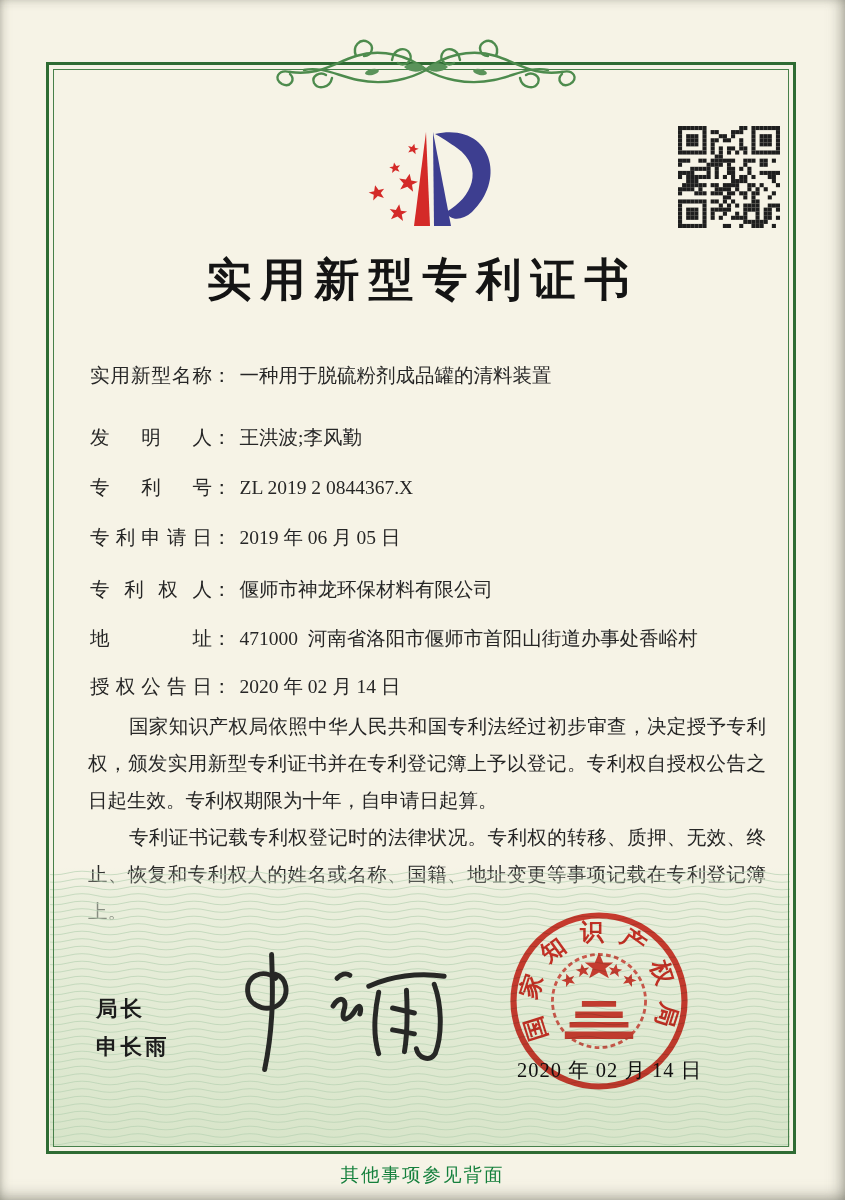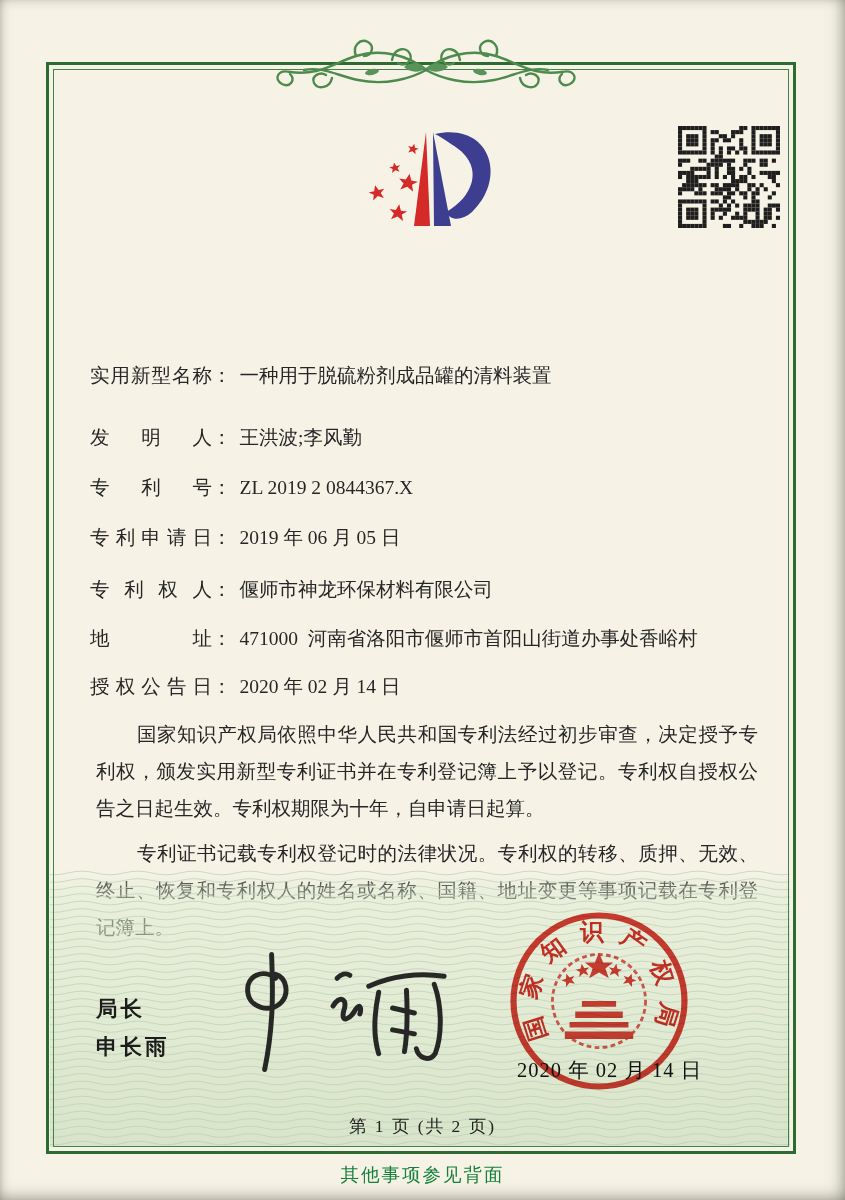--- a/index.html
+++ b/index.html
@@ -25,21 +25,21 @@
   
   .fields{position:absolute;left:90px;right:60px;top:0;font-size:19.5px;color:#262626;}
   .frow{position:absolute;left:0;white-space:nowrap;}
   .flabel{display:inline-block;width:122px;text-align:justify;text-align-last:justify;vertical-align:top;}
   .colon{margin-right:8px;}
   .val{white-space:pre-wrap;}
   .grant2{position:absolute;left:336px;top:0;}
   
   .paras{position:absolute;left:88px;width:678px;top:708px;font-size:19.5px;line-height:37px;
          text-align:justify;color:#262626;}
-  .paras p{margin:8px;text-indent:2.1em;}
+  .paras p{margin:0;text-indent:2.1em;}
   
   .waveband{position:absolute;left:50px;top:868px;width:740px;height:279px;z-index:1;
      background:linear-gradient(180deg,rgba(223,234,211,0) 0%,rgba(223,234,211,.5) 10%,
                 rgba(218,231,205,.65) 45%,rgba(208,225,194,.8) 100%);}
   .waveband svg{position:absolute;inset:0;}
   .commissioner{position:absolute;left:96px;z-index:3;font-size:21.5px;font-weight:600;
                 letter-spacing:3px;color:#1c1c1c;}
   .sig{position:absolute;left:222px;top:948px;width:238px;height:128px;z-index:3;}
   .seal{position:absolute;left:504px;top:906px;width:190px;height:190px;z-index:2;
         mix-blend-mode:multiply;opacity:.95;}
@@ -439,20 +439,21 @@
       <rect x="21" y="23" width="1" height="1" fill="#1e1e1e"></rect>
       <rect x="11" y="24" width="1" height="1" fill="#1e1e1e"></rect>
       <rect x="12" y="24" width="1" height="1" fill="#1e1e1e"></rect>
       <rect x="15" y="24" width="1" height="1" fill="#1e1e1e"></rect>
       <rect x="18" y="24" width="1" height="1" fill="#1e1e1e"></rect>
       <rect x="19" y="24" width="1" height="1" fill="#1e1e1e"></rect>
       <rect x="20" y="24" width="1" height="1" fill="#1e1e1e"></rect>
       <rect x="23" y="24" width="1" height="1" fill="#1e1e1e"></rect>
     </svg>
 
+  <div class="title">实用新型专利证书</div>
 
   <div class="fields">
     <div class="frow" style="top:362px">
       <span class="flabel">实用新型名称</span><span class="colon">：</span><span class="val">一种用于脱硫粉剂成品罐的清料装置</span>
     </div>
     <div class="frow" style="top:424px">
       <span class="flabel">发明人</span><span class="colon">：</span><span class="val">王洪波;李风勤</span>
     </div>
     <div class="frow" style="top:474px">
       <span class="flabel">专利号</span><span class="colon">：</span><span class="val">ZL 2019 2 0844367.X</span>
@@ -506,16 +507,15 @@
       <use href="#star5" transform="translate(83,68) scale(0.72) rotate(-10)"></use>
       <use href="#star5" transform="translate(117,68) scale(0.72) rotate(10)"></use>
       <use href="#star5" transform="translate(132,78) scale(0.72) rotate(20)"></use>
       <path d="M82,100 h36 v6 h-36 Z M75,111 h50 v7 h-50 Z M69,122 h62 v6 h-62 Z M64,132 h72 v8 h-72 Z"></path>
       <circle cx="100" cy="100" r="49" fill="none" stroke="#d5281e" stroke-width="3" stroke-dasharray="5 3.5" opacity="0.85"></circle>
     </g>
   </svg>
 
   <div class="sealdate">2020 年 02 月 14 日</div>
 
-  <div class="pagenote">第 1 页 (共 2 页)</div>
   <div class="backnote">其他事项参见背面</div>
 
 </div>
 
 </body></html>

